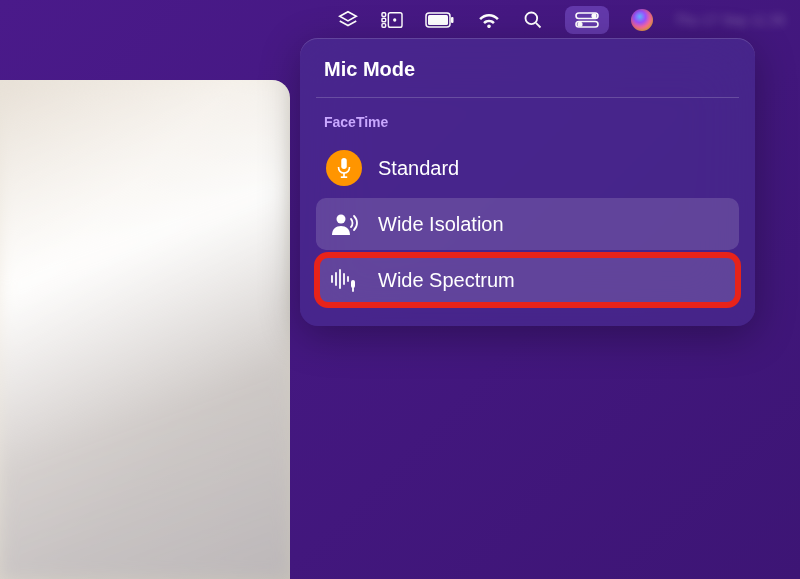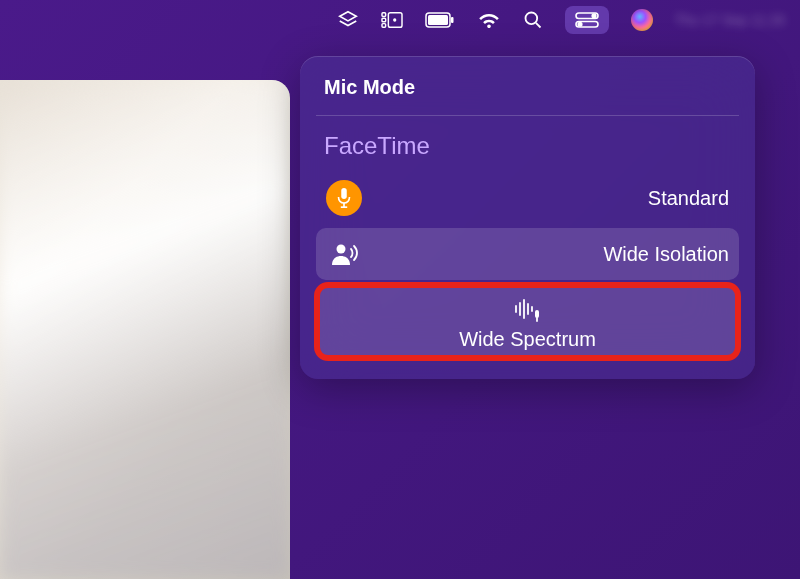--- a/index.html
+++ b/index.html
@@ -66,21 +66,21 @@
     
     .window-overlay {
       position: absolute;
       inset: 0;
       background: linear-gradient(160deg, rgba(230,220,210,0.4) 0%, rgba(255,255,255,0.9) 35%, rgba(200,195,200,0.5) 65%, rgba(180,175,185,0.6) 100%);
       filter: blur(8px);
     }
     
     .popover {
       position: absolute;
-      top: 56px;
+      top: 38px;
       left: 300px;
       width: 455px;
       background: rgba(75, 50, 150, 0.55);
       backdrop-filter: blur(30px);
       border-radius: 18px;
       padding: 20px 16px 16px 16px;
       box-shadow: 0 10px 40px rgba(0,0,0,0.3), inset 0 1px 0 rgba(255,255,255,0.15);
     }
     
     .popover-title {
@@ -91,42 +91,41 @@
     }
     
     .popover-divider {
       height: 1px;
       background: rgba(255,255,255,0.18);
       margin-bottom: 16px;
     }
     
     .section-label {
       color: #c9a8ff;
-      font-size: 24px;
-      font-weight: 400;
+      font-size: 14px;
+      font-weight: 700;
       padding: 0 8px 12px 8px;
     }
     
     .mode-row {
       display: flex;
       align-items: center;
+      gap: 16px;
       padding: 8px 10px;
       border-radius: 10px;
       cursor: pointer;
       margin-bottom: 4px;
-      justify-content: space-between;
     }
     
     .mode-row.highlighted {
       background: rgba(255,255,255,0.15);
     }
     
     .mode-row.annotated {
       position: relative;
-      flex-direction: column;
     }
     
     .annotation-border {
       position: absolute;
       inset: -2px;
       border: 6px solid #e8231a;
       border-radius: 14px;
       pointer-events: none;
     }
     

